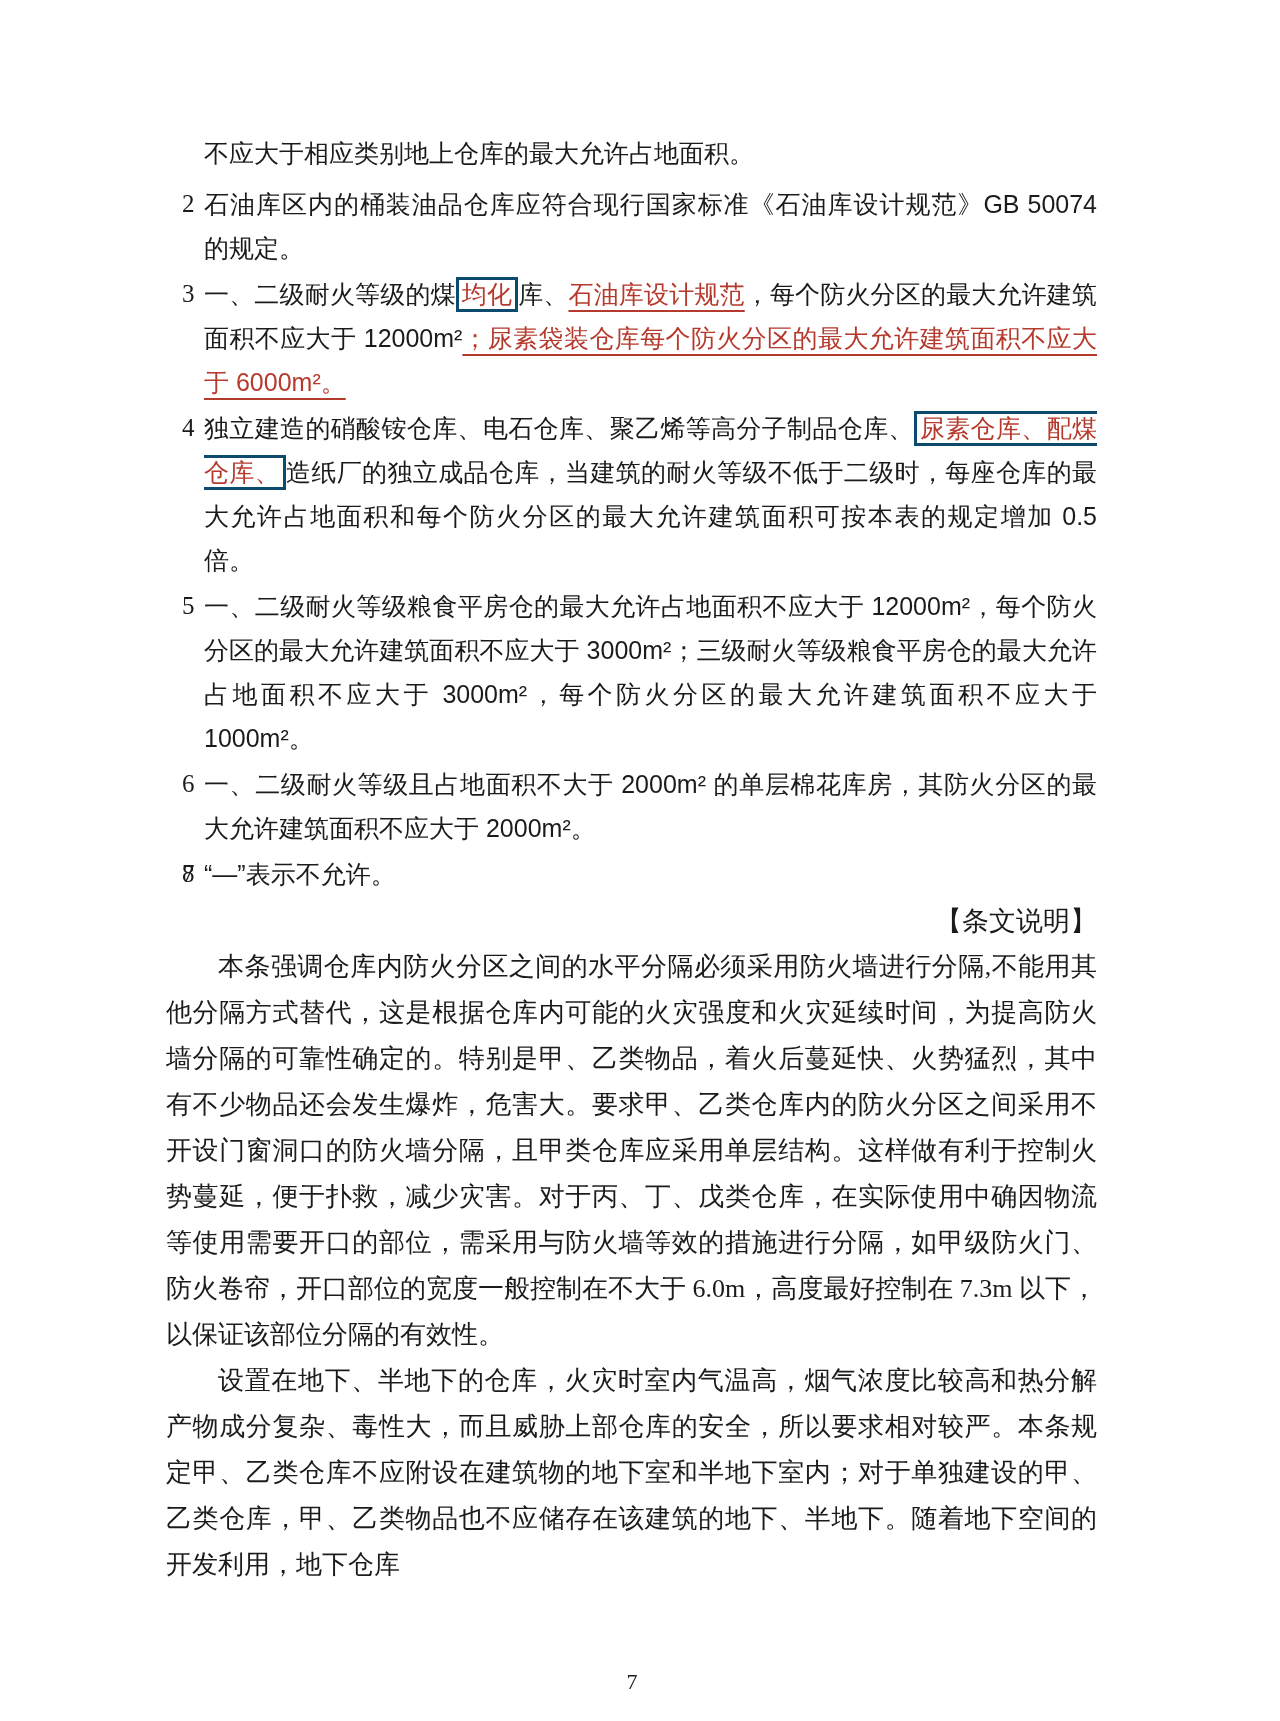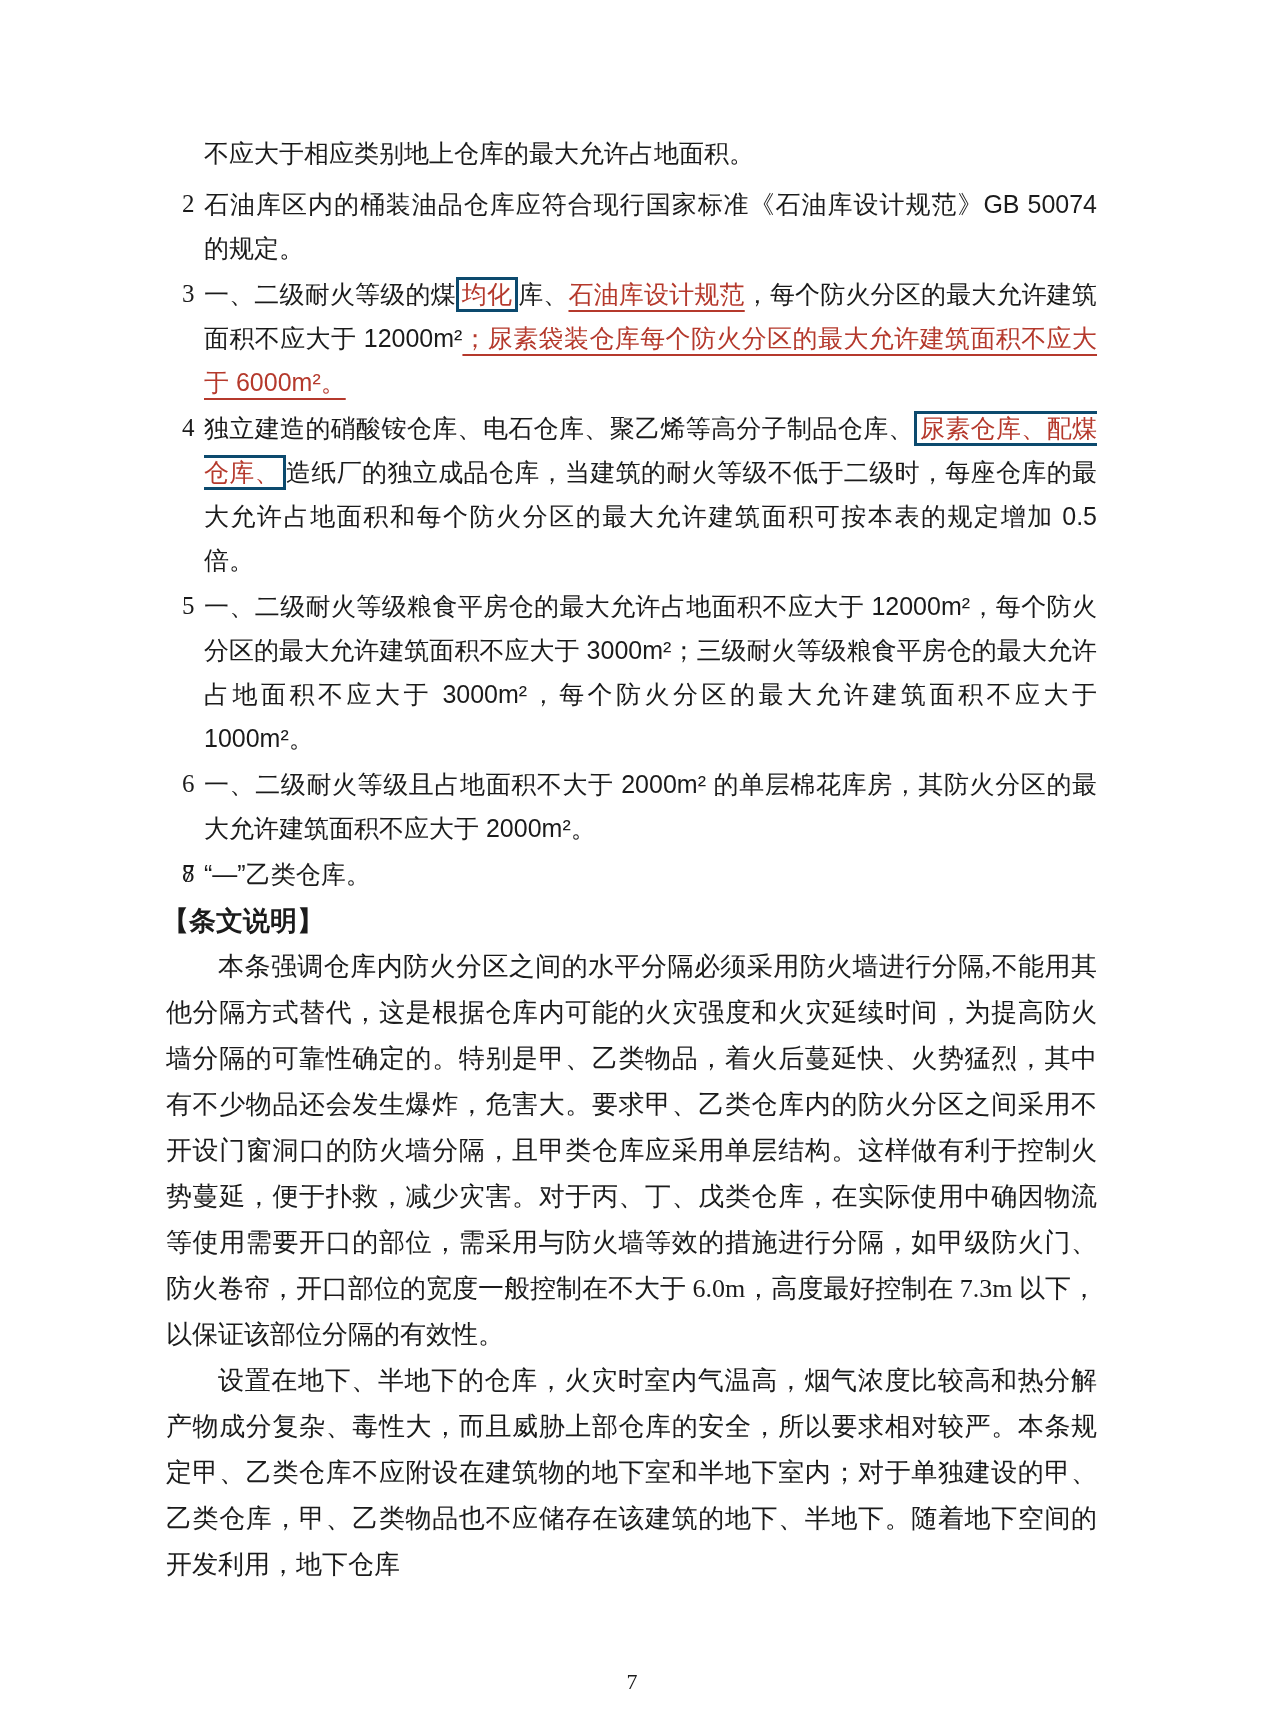--- a/index.html
+++ b/index.html
@@ -16,21 +16,22 @@
     font-size: 25px; line-height: 44px;
     text-align: justify;
   }
   .cont-line { padding-left: 38px; margin-bottom: 7px; }
   .note { position: relative; padding-left: 38px; margin-bottom: 2px; }
   .note-num { position: absolute; left: 16px; top: 0; font-family: "Liberation Serif", serif; }
   
   .expl-header {
     font-family: "Liberation Sans", sans-serif;
     font-size: 27px; line-height: 46px; margin: 1px 0 0 -4px;
-    font-weight: 700;
+    font-weight: 400;
+    text-align: right;
   }
   .expl {
     font-family: "Liberation Serif", serif;
     font-size: 26px; line-height: 46px;
     text-align: justify;
   }
   .expl p { margin: 0; text-indent: 2em; }
   
   .red-box {
     color: var(--red);
@@ -83,21 +84,21 @@
       <span class="note-num">6</span>
       <span><span>一、二级耐火等级且占地面积不大于 2000m² 的单层棉花库房，其防火分区的最大允许建筑面积不应大于 2000m²。</span></span>
     </div>
 
     <div class="note">
       <span class="note-num">7</span>
     </div>
 
     <div class="note">
       <span class="note-num">8</span>
-      <span><span>“—”乙类仓库。</span></span>
+      <span><span>“—”表示不允许。</span></span>
     </div>
   </div>
 
   <div class="expl-header">【条文说明】</div>
 
   <div class="expl">
     <p>本条强调仓库内防火分区之间的水平分隔必须采用防火墙进行分隔,不能用其他分隔方式替代，这是根据仓库内可能的火灾强度和火灾延续时间，为提高防火墙分隔的可靠性确定的。特别是甲、乙类物品，着火后蔓延快、火势猛烈，其中有不少物品还会发生爆炸，危害大。要求甲、乙类仓库内的防火分区之间采用不开设门窗洞口的防火墙分隔，且甲类仓库应采用单层结构。这样做有利于控制火势蔓延，便于扑救，减少灾害。对于丙、丁、戊类仓库，在实际使用中确因物流等使用需要开口的部位，需采用与防火墙等效的措施进行分隔，如甲级防火门、防火卷帘，开口部位的宽度一般控制在不大于 6.0m，高度最好控制在 7.3m 以下，以保证该部位分隔的有效性。</p>
     <p>设置在地下、半地下的仓库，火灾时室内气温高，烟气浓度比较高和热分解产物成分复杂、毒性大，而且威胁上部仓库的安全，所以要求相对较严。本条规定甲、乙类仓库不应附设在建筑物的地下室和半地下室内；对于单独建设的甲、乙类仓库，甲、乙类物品也不应储存在该建筑的地下、半地下。随着地下空间的开发利用，地下仓库</p>
   </div>
 

